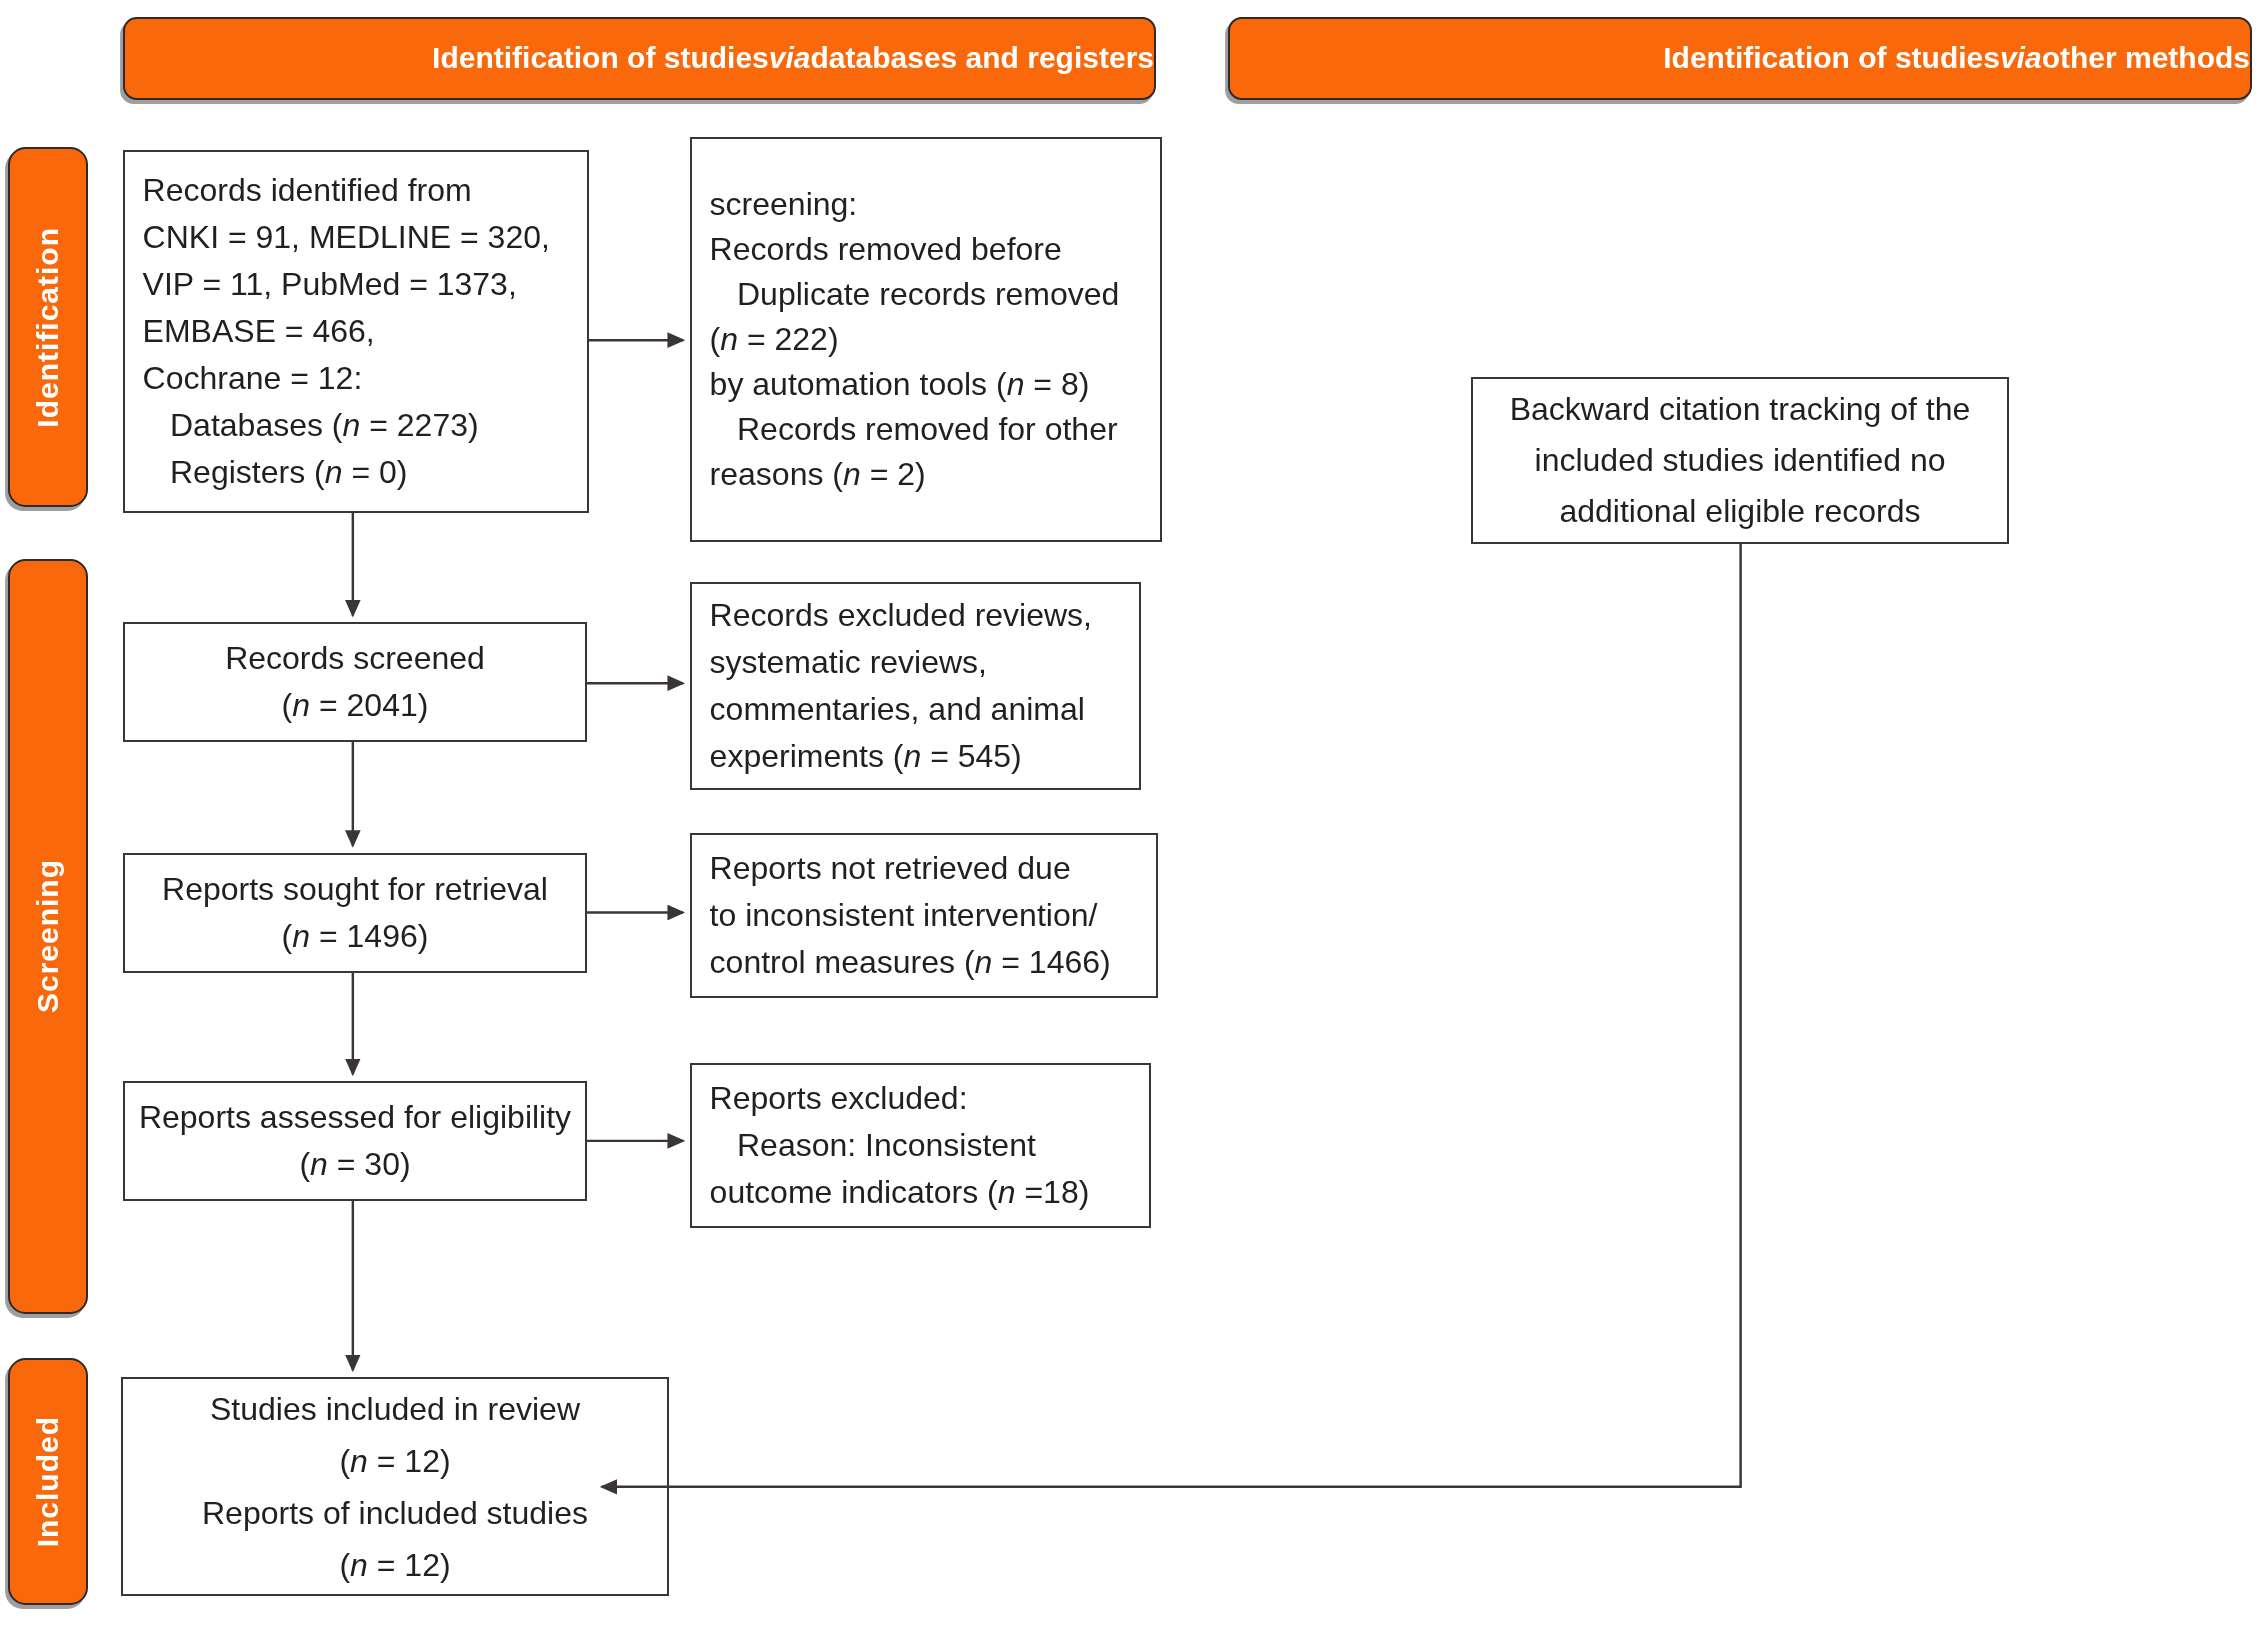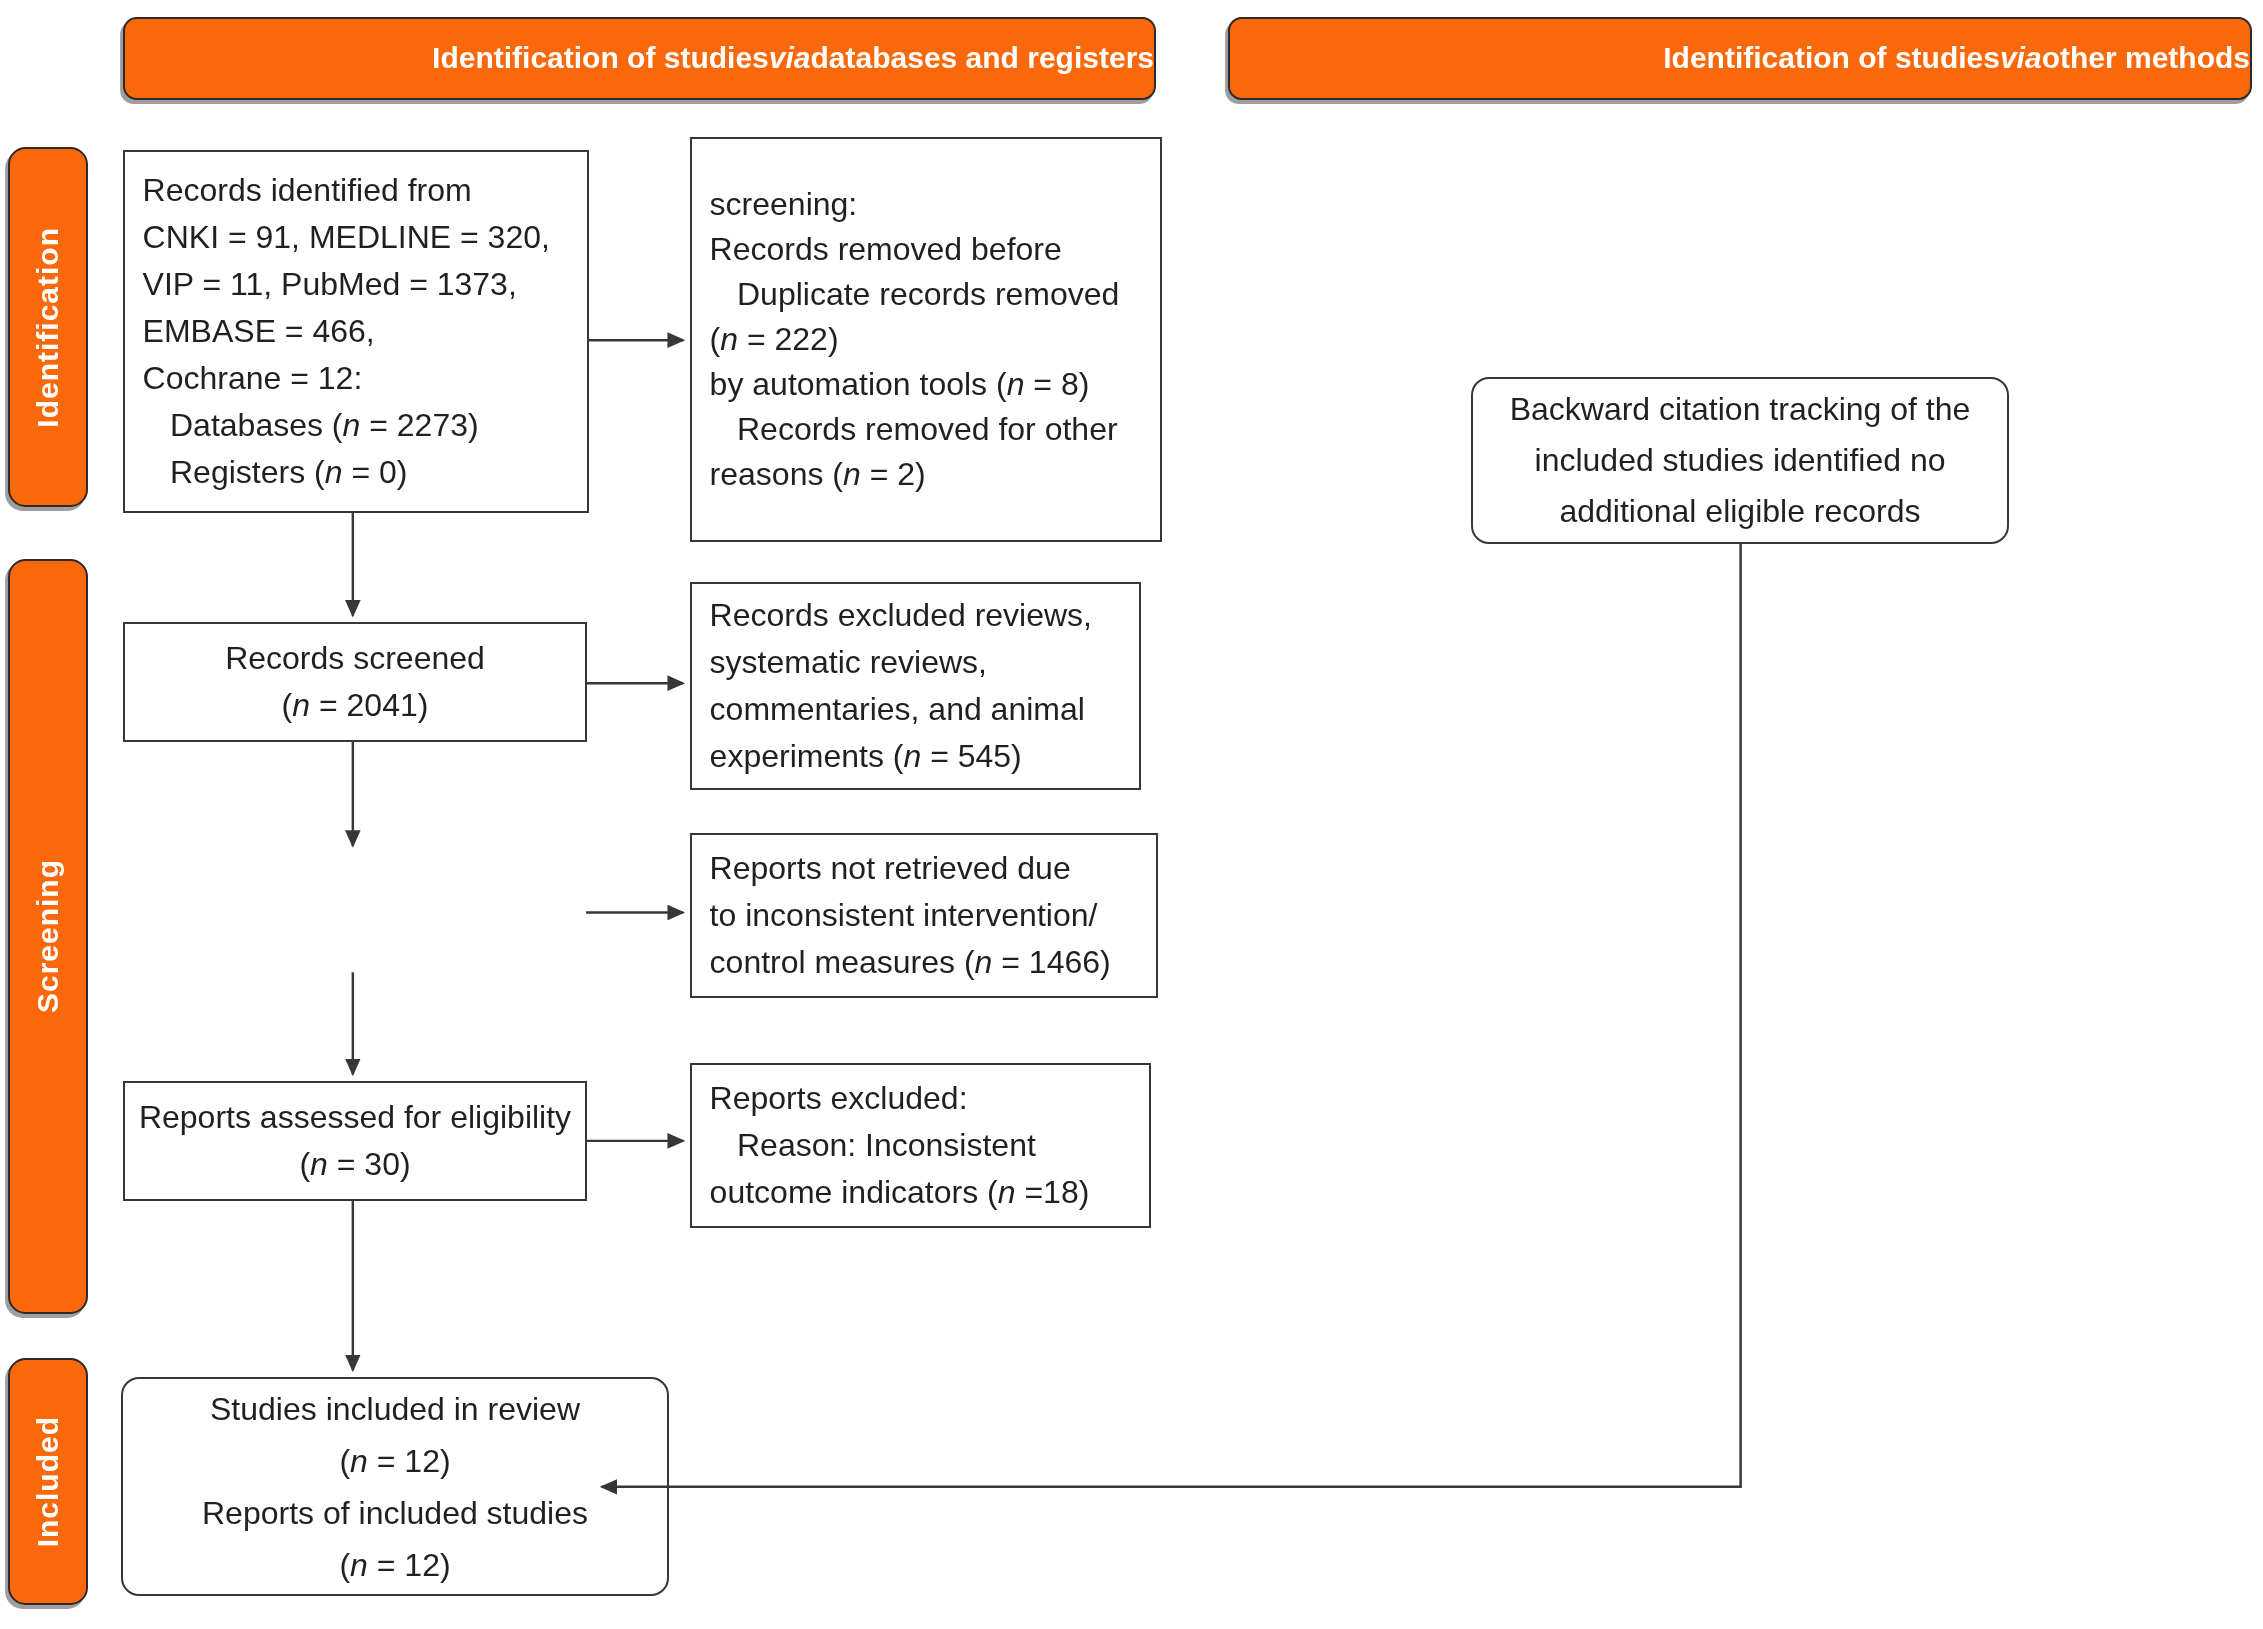--- a/index.html
+++ b/index.html
@@ -42,21 +42,21 @@
     border:2px solid #3B3537;
     box-sizing:border-box;
     display:flex;flex-direction:column;justify-content:center;
     font-size:32px;line-height:47px;
     padding:0 17.6px;
   }
   .box.center{align-items:center;text-align:center;}
   .box .line{white-space:nowrap;}
   .box .line.ind{padding-left:27.4px;}
   .box.tight{line-height:45px;}
-  .box.roomy{line-height:51px;padding:0 11.8px;border-radius:18px;}
+  .box.roomy{line-height:51px;padding:0 11.8px;}
   svg.arrows{position:absolute;left:0;top:0;pointer-events:none;}
   i{}
 </style>
 </head>
 <body>
 
 <div class="stage">
 
   <div class="hdr" style="left:123px;top:16.7px;width:1033px;height:83px;">Identification of studies <i>via</i> databases and registers</div>
   <div class="hdr" style="left:1228px;top:16.7px;width:1024px;height:83px;">Identification of studies <i>via</i> other methods</div>
@@ -79,20 +79,24 @@
       <div class="line">Cochrane = 12:</div>
       <div class="line ind">Databases (<i>n</i> = 2273)</div>
       <div class="line ind">Registers (<i>n</i> = 0)</div>
     </div>
 
   <div class="box center" style="left:123px;top:622px;width:464px;height:120px;">
       <div class="line">Records screened</div>
       <div class="line">(<i>n</i> = 2041)</div>
     </div>
 
+  <div class="box center" style="left:123px;top:853px;width:464px;height:120px;">
+      <div class="line">Reports sought for retrieval</div>
+      <div class="line">(<i>n</i> = 1496)</div>
+    </div>
 
   <div class="box center" style="left:123px;top:1081px;width:464px;height:120px;">
       <div class="line">Reports assessed for eligibility</div>
       <div class="line">(<i>n</i> = 30)</div>
     </div>
 
   <div class="box center roomy" style="left:121px;top:1377px;width:548px;height:219px;line-height:52px;">
       <div class="line">Studies included in review</div>
       <div class="line">(<i>n</i> = 12)</div>
       <div class="line">Reports of included studies</div>

